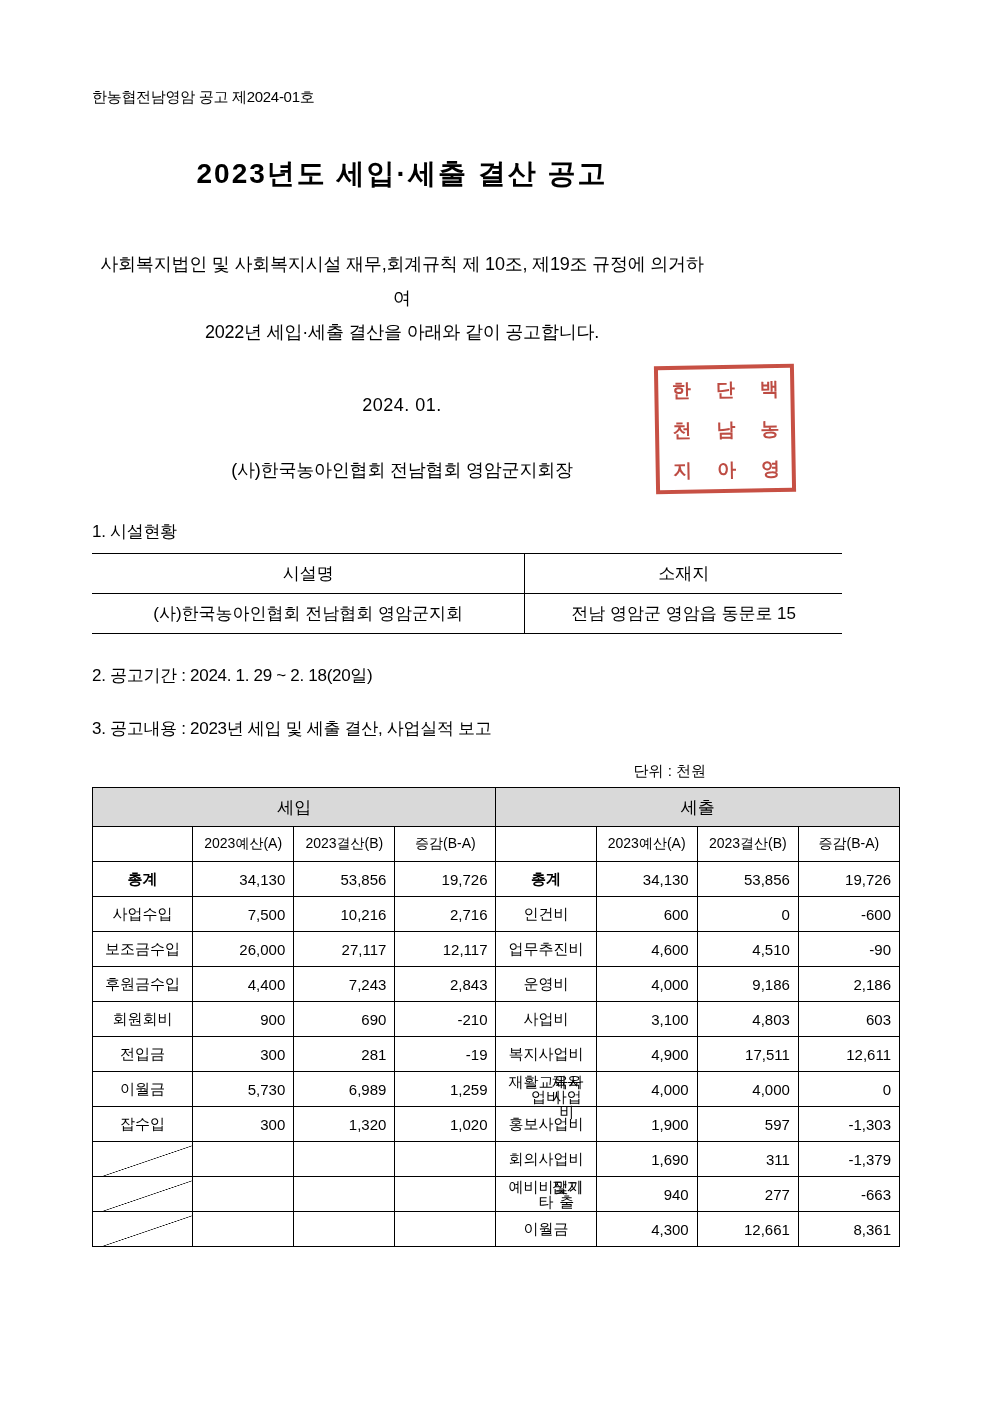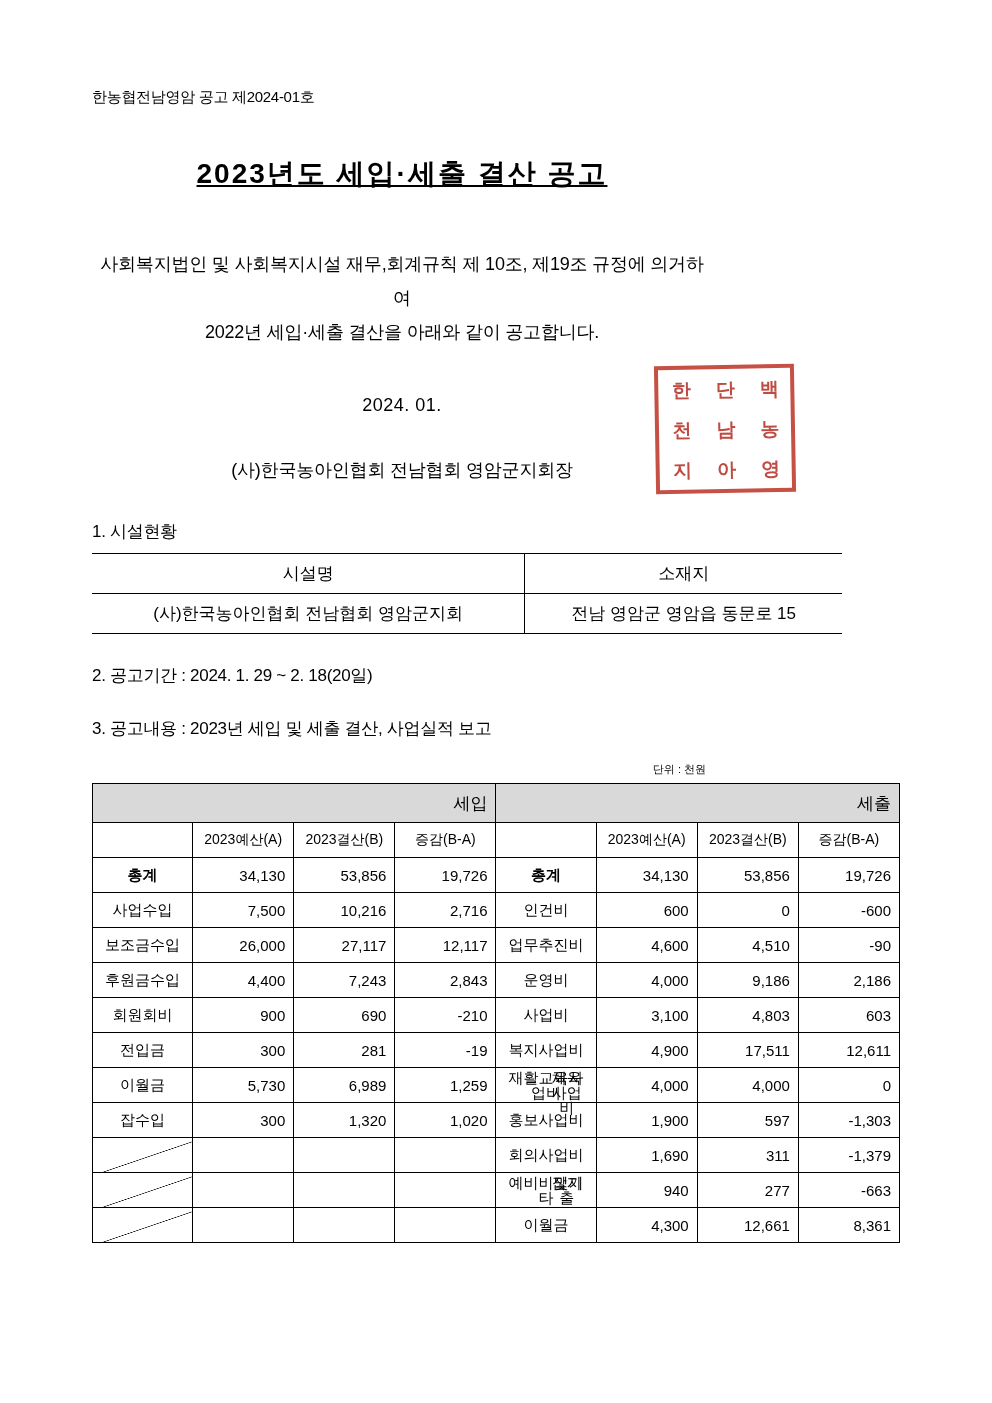--- a/index.html
+++ b/index.html
@@ -24,21 +24,20 @@
   .doc-number {
     font-size: 15px;
     letter-spacing: -0.3px;
   }
   .doc-title {
     text-align: center;
     font-size: 28px;
     font-weight: bold;
     letter-spacing: 2px;
     margin-top: 48px;
-    text-decoration: underline;
   }
   .intro {
     text-align: center;
     font-size: 18px;
     line-height: 34px;
     margin-top: 54px;
     letter-spacing: -0.2px;
   }
   .intro-line2 {
     display: block;
@@ -102,40 +101,40 @@
   .facility-table .vline {
     border-left: 1px solid #000;
   }
   .para {
     font-size: 17px;
     margin-top: 30px;
     letter-spacing: -0.3px;
   }
   .unit {
     text-align: right;
-    font-size: 11px;
+    font-size: 15px;
     margin-top: 22px;
     padding-right: 6px;
   }
   .main-table {
     width: 808px;
     margin: 6px auto 0 auto;
     border-collapse: collapse;
     table-layout: fixed;
     font-size: 15px;
   }
   .main-table td, .main-table th {
     border: 1px solid #000;
     height: 34px;
     padding: 0 8px;
     font-weight: normal;
   }
   .main-table .grp {
     background: #d9d9d9;
-    text-align: right;
+    text-align: center;
     font-size: 17px;
     height: 38px;
   }
   .main-table .colhdr {
     text-align: center;
     font-size: 14px;
   }
   .main-table .lbl {
     text-align: center;
     font-size: 15px;

